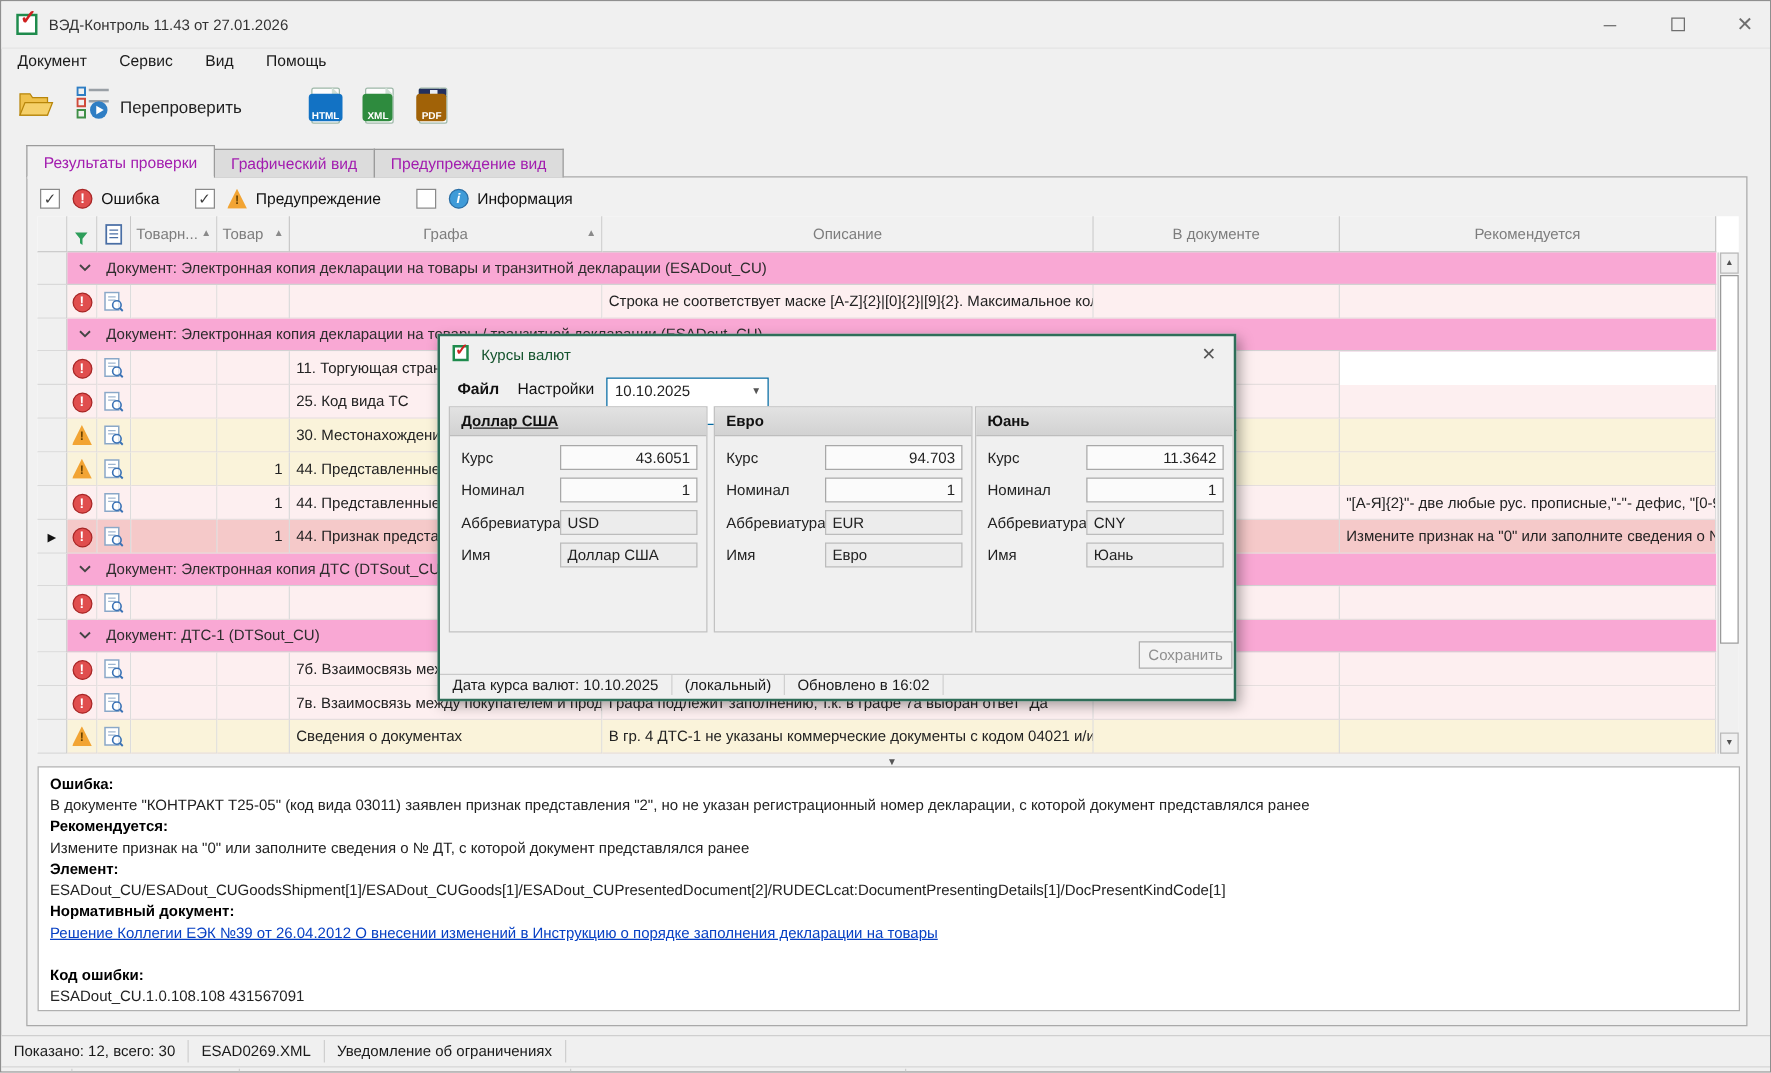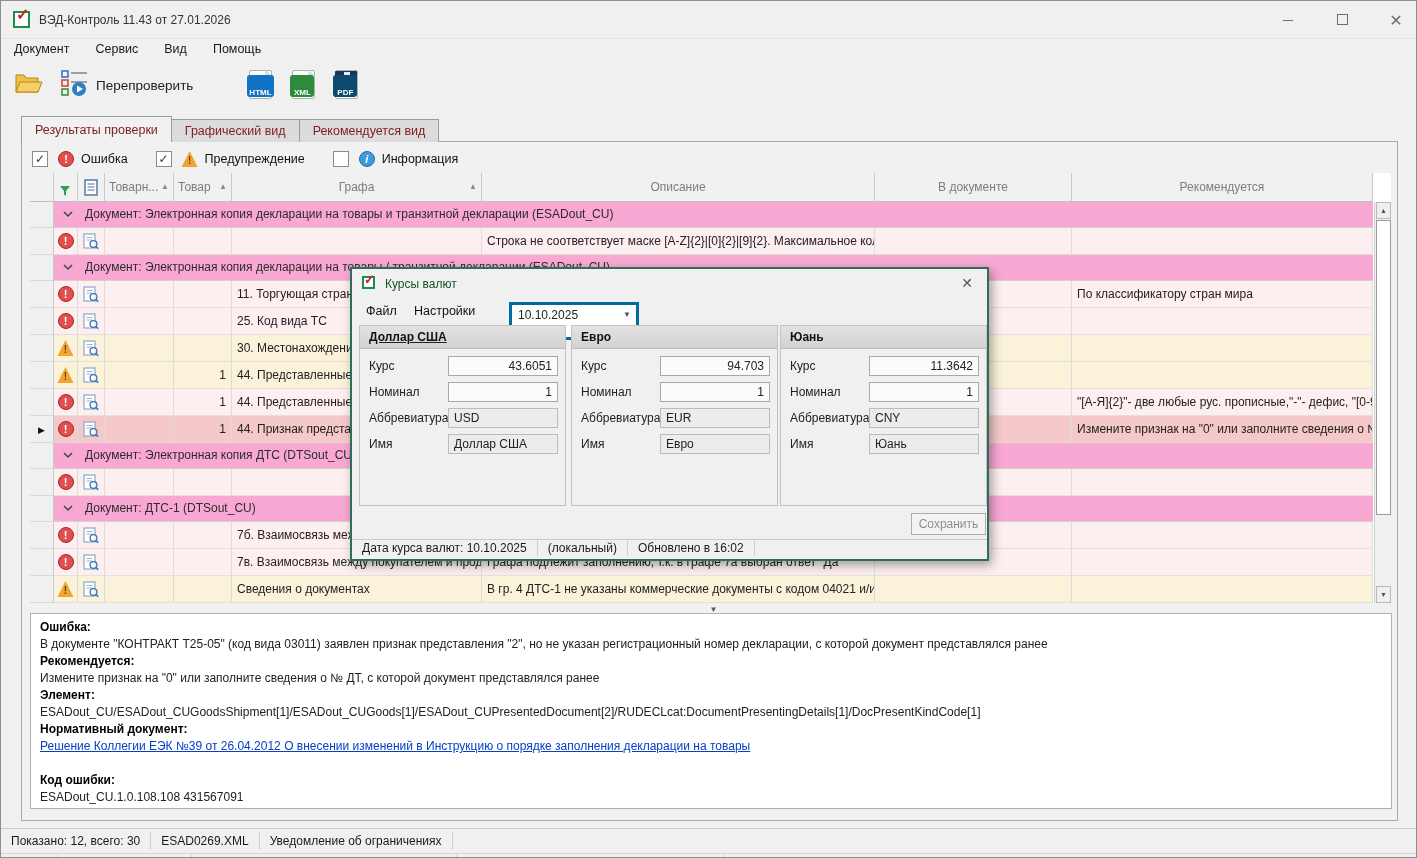--- a/index.html
+++ b/index.html
@@ -29,26 +29,26 @@
   .tb-label { margin-left:8px; font-size:13.5px; color:#222; }
   .docicon { position:relative; width:27px; height:31px; margin-left:16px; }
   .docicon .paper { position:absolute; left:2px; top:0; width:23px; height:29px; background:#fdfdfd;
                     border:1px solid #9db8a8; border-radius:2px; }
   .docicon .fold { position:absolute; right:2px; top:0; width:7px; height:7px; background:#cfe0d5;
                    clip-path:polygon(0 0,100% 100%,0 100%); }
   .docicon .band { position:absolute; left:0; bottom:4px; height:13px; min-width:24px; border-radius:3px;
                    color:#fff; font-size:8px; font-weight:bold; text-align:center; line-height:13px; padding:11px 2px; }
   .docicon .topband { position:absolute; left:2px; top:1px; right:3px; height:7px; background:#24305e; border-radius:1px; }
   .docicon .slot { position:absolute; left:11px; top:2px; width:6px; height:5px; background:#e9edf5; }
-  .band-html { background:#1272c4; } .band-xml { background:#2e8b3e; } .band-pdf { background:#0c4a6e;margin-top:36px; }
+  .band-html { background:#1272c4; } .band-xml { background:#2e8b3e; } .band-pdf { background:#a16207;margin-top:36px; }
   .tb-html { margin-left:54px; }
 
   
   .tabs { position:absolute; left:20px; top:115px; display:flex; align-items:flex-end; height:26px; z-index:3; }
-  .tab { border:1px solid #9b9b9b; border-bottom:none; background:#dcdcdc; color:#7f1d1d;
+  .tab { border:1px solid #9b9b9b; border-bottom:none; background:#dcdcdc; color:#a21caf;
          font-size:12.5px; padding:4px 13px 5px; height:23px; }
   .tab.active { background:#f1f1f1; height:26px; padding-top:6px; position:relative; }
   .tab.active:after { content:""; position:absolute; left:0; right:0; bottom:-1px; height:2px; background:#f1f1f1; }
   .tab + .tab { margin-left:-1px; }
 
   
   .content { position:absolute; left:20px; top:140px; width:1377px; height:680px;
              border:1px solid #a9a9a9; background:#f1f1f1; }
 
   .filterrow { position:absolute; left:10px; top:4px; height:26px; display:flex; align-items:center; }
@@ -117,23 +117,23 @@
   
   .dialog { position:absolute; left:349px; top:266px; width:639px; height:294px; background:#f0f0f0;
             border:2px solid #2e6e58; box-shadow:3px 4px 10px rgba(0,0,0,.35); z-index:10; }
   .dlg-title { position:relative; height:30px; }
   .dlg-icon { position:absolute; left:10px; top:7px; width:13px; height:13px; background:#fff; border:2px solid #1f8b4d; }
   .dlg-icon .chk { position:absolute; left:0px; top:-5px; color:#cf2020; font-size:13px; font-weight:bold; line-height:13px; }
   .dlg-name { position:absolute; left:33px; top:8px; font-size:12px; color:#14532d; }
   .dlg-close { position:absolute; right:14px; top:6px; font-size:14px; color:#555; }
   .dlg-menubar { position:absolute; left:0; top:30px; width:100%; height:26px; }
   .dlg-menu { position:absolute; top:5px; font-size:12.5px; color:#111; }
-  .dm-file { left:14px; } .dm-settings { left:62px; }
+  .dm-file { left:14px;font-weight:bold; } .dm-settings { left:62px; }
   .datecombo { position:absolute; left:133px; top:3px; width:130px; height:38px; background:#fff;
-               border:3px solid #0369a1; font-size:12px; line-height:20px; padding-left:6px;margin-left:24px; }
+               border:1px solid #0369a1; font-size:12px; line-height:20px; padding-left:6px; }
   .datecombo .arrow { position:absolute; right:5px; top:0; font-size:8px; color:#555; line-height:20px; }
   .curpanel { position:absolute; top:56px; width:207px; height:181px; border:1px solid #c2c2c2; background:#f0f0f0; }
   .cp1{ left:7px;text-decoration:underline; } .cp2{ left:219px; } .cp3{ left:428px; }
   .cphead { height:23px; background:linear-gradient(#e2e2e2,#d2d2d2); border-bottom:1px solid #bdbdbd;
             font-size:12px; font-weight:bold; color:#111; line-height:22px; padding-left:9px; }
   .cprow { position:relative; height:26px; }
   .cplabel { position:absolute; left:9px; top:6px; font-size:12px; color:#222; }
   .cpinput { position:absolute; left:88px; top:3px; width:110px; height:20px; border:1px solid #a8a8a8;
              font-size:12px; line-height:18px; padding:0 5px; }
   .inp-edit { background:#fbfbfb; text-align:right; }
@@ -201,21 +201,21 @@
       <span class="fold"></span>
       <span class="topband"></span>
       <span class="slot"></span>
     <span class="band band-pdf">PDF</span>
   </span>
 </div>
 
 <div class="tabs">
   <div class="tab active">Результаты проверки</div>
   <div class="tab">Графический вид</div>
-  <div class="tab">Рекомендуется вид</div>
+  <div class="tab">Предупреждение вид</div>
 </div>
 
 <div class="content">
 
   <div class="filterrow">
     <span class="cb">✓</span>
     <span class="sev err">!</span>
     <span class="flabel">Ошибка</span>
     <span class="cb">✓</span>
     <span class="sev warn">!</span>
@@ -286,21 +286,20 @@
               <line x1="3.5" y1="4.5" x2="9.5" y2="4.5" stroke="#9db5cf"></line>
               <line x1="3.5" y1="7" x2="9.5" y2="7" stroke="#9db5cf"></line>
               <circle cx="10.5" cy="11" r="3.4" fill="rgba(255,255,255,.7)" stroke="#3a72b5" stroke-width="1.3"></circle>
               <line x1="13" y1="13.6" x2="15.2" y2="15.8" stroke="#3a72b5" stroke-width="1.6"></line>
             </svg></div>
           <div class="cell col-tn num bg-err"></div>
           <div class="cell col-t num bg-err"></div>
           <div class="cell col-g bg-err">11. Торгующая страна</div>
           <div class="cell col-o bg-err"></div>
           <div class="cell col-v bg-err"></div>
-          <div class="cell col-r bg-err">По классификатору стран мира</div>
         </div>
         <div class="grid-row r-data">
           <div class="cell col-sel selcell"></div>
           <div class="cell col-f iconcell bg-err"><span class="sev err">!</span></div>
           <div class="cell col-d iconcell bg-err"><svg class="viewdoc" width="16" height="17" viewBox="0 0 16 17">
               <rect x="1" y="1" width="11" height="14" fill="#fff" stroke="#8aa8c8" stroke-width="1.2"></rect>
               <line x1="3.5" y1="4.5" x2="9.5" y2="4.5" stroke="#9db5cf"></line>
               <line x1="3.5" y1="7" x2="9.5" y2="7" stroke="#9db5cf"></line>
               <circle cx="10.5" cy="11" r="3.4" fill="rgba(255,255,255,.7)" stroke="#3a72b5" stroke-width="1.3"></circle>
               <line x1="13" y1="13.6" x2="15.2" y2="15.8" stroke="#3a72b5" stroke-width="1.6"></line>

